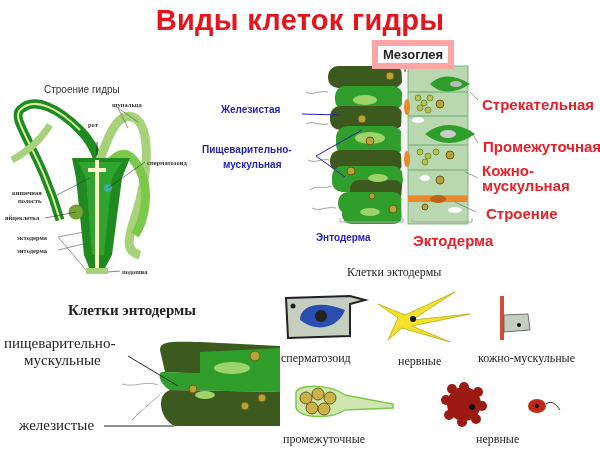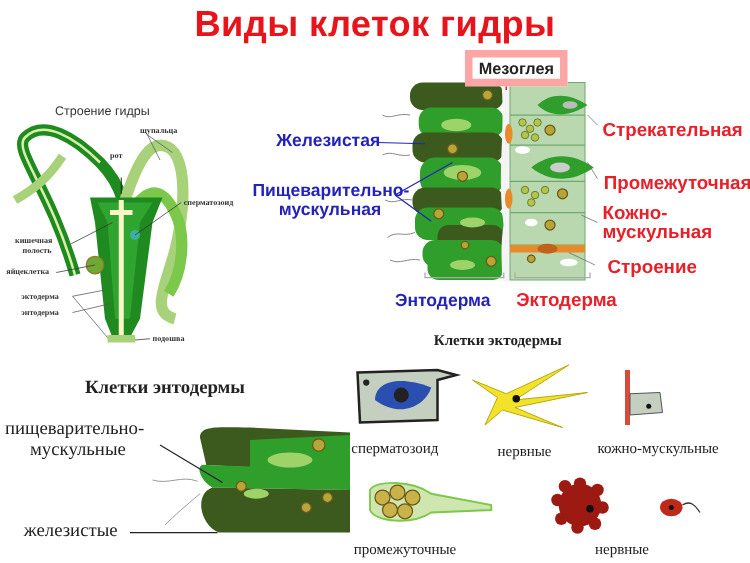--- a/index.html
+++ b/index.html
@@ -1,21 +1,21 @@
 <!DOCTYPE html>
 <html><head>
 <meta charset="utf-8">
 <style>
   html,body{margin:0;padding:0;background:#fff;}
   body{width:600px;height:450px;position:relative;overflow:hidden;font-family:"Liberation Sans",sans-serif;}
   .abs{position:absolute;}
   .title{left:0;top:4px;width:600px;text-align:center;color:#e8141c;font-weight:bold;font-size:29px;letter-spacing:0.3px;}
   .sans{font-family:"Liberation Sans",sans-serif;}
   .serif{font-family:"Liberation Serif",serif;}
-  .lbl-blue{color:#2323b8;font-size:14px;font-weight:bold;}
+  .lbl-blue{color:#2323b8;font-size:10px;font-weight:bold;}
   .lbl-red{color:#e8202a;font-size:15px;font-weight:bold;}
   .tiny{font-family:"Liberation Serif",serif;font-size:6.5px;font-weight:bold;color:#333;}
   .meso{border:6px solid #fca5a5;background:#fff;font-weight:bold;font-size:13px;padding:1px 5px;color:#222;}
   svg{position:absolute;left:0;top:0;}
 </style>
 </head>
 <body>
 
 <div class="abs title">Виды клеток гидры</div>
 
@@ -211,19 +211,19 @@
       <circle cx="462" cy="422" r="5" fill="#9c1a12"></circle>
         <circle cx="449" cy="415" r="5" fill="#9c1a12"></circle>
       <circle cx="446" cy="400" r="5" fill="#9c1a12"></circle>
         <circle cx="452" cy="389" r="5" fill="#9c1a12"></circle>
       <circle cx="472" cy="407" r="3" fill="#111"></circle>
       <ellipse cx="537" cy="406" rx="9" ry="7" fill="#c0281a"></ellipse>
       <circle cx="537" cy="406" r="2" fill="#111"></circle>
       <path d="M546 404 C552 400 556 404 560 410" stroke="#333" fill="none"></path>
     </g>
   </svg>
-  <div class="abs serif" style="left:347px;top:265px;font-size:12px;font-weight:bold;color:#222;">Клетки эктодермы</div>
+  <div class="abs serif" style="left:347px;top:265px;font-size:12px;font-weight:normal;color:#222;">Клетки эктодермы</div>
   <div class="abs serif" style="left:281px;top:351px;font-size:12px;color:#222;">сперматозоид</div>
   <div class="abs serif" style="left:398px;top:354px;font-size:12px;color:#222;">нервные</div>
   <div class="abs serif" style="left:478px;top:351px;font-size:12px;color:#222;">кожно-мускульные</div>
   <div class="abs serif" style="left:283px;top:432px;font-size:12px;color:#222;">промежуточные</div>
   <div class="abs serif" style="left:476px;top:432px;font-size:12px;color:#222;">нервные</div>
 </div>
 
 </body></html>

